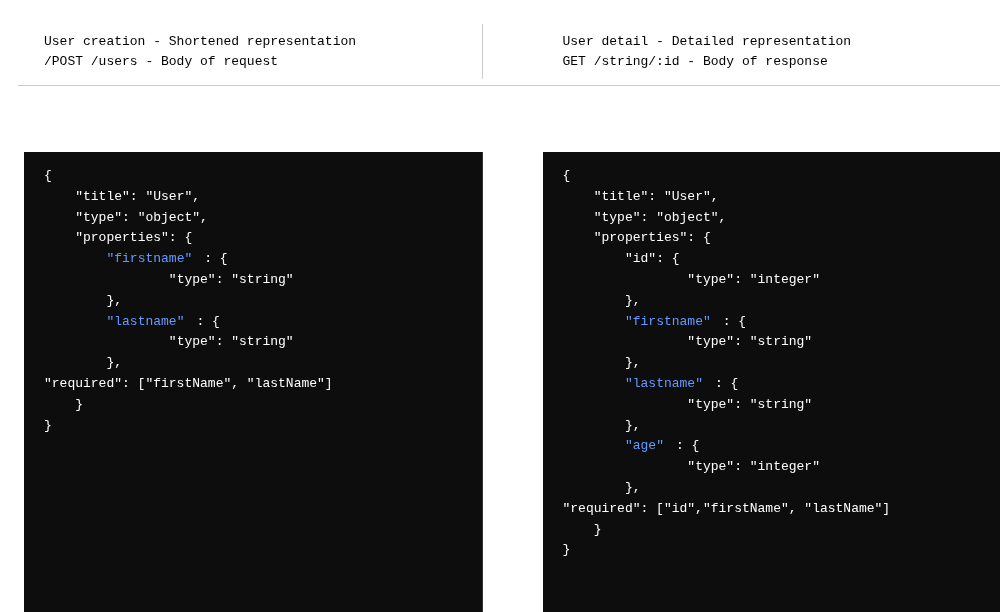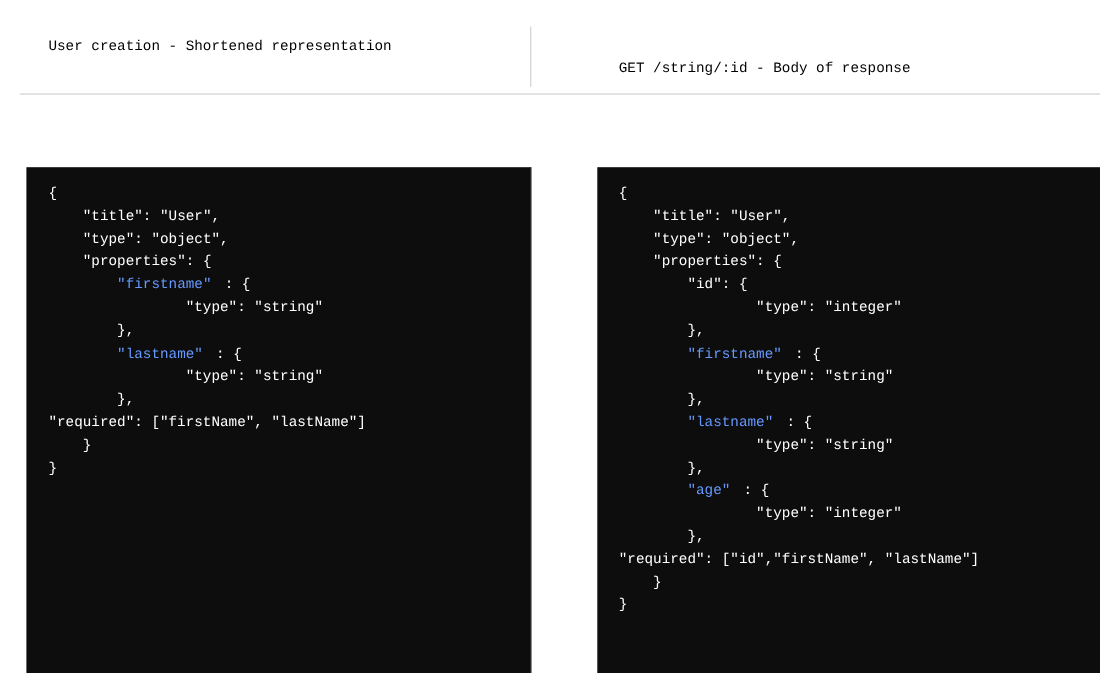--- a/index.html
+++ b/index.html
@@ -65,23 +65,24 @@
     .key-white {
       color: #ffffff;
     }
   </style>
 </head>
 <body>
 
 <div class="header-row">
   <div class="header-left">
     <span>User creation - Shortened representation</span><br>
+    <span>/POST /users - Body of request</span>
   </div>
   <div class="header-right">
-    <br>
+    <span>User detail - Detailed representation</span><br>
     <span>GET /string/:id - Body of response</span>
   </div>
 </div>
 
 <div class="content-row">
   <div class="code-panel code-panel-left"><span class="key-white">{</span>
     <span class="key-white">"title": "User",</span>
     <span class="key-white">"type": "object",</span>
     <span class="key-white">"properties": {</span>
         <span class="key-blue">"firstname"</span><span class="key-white">: {</span>

